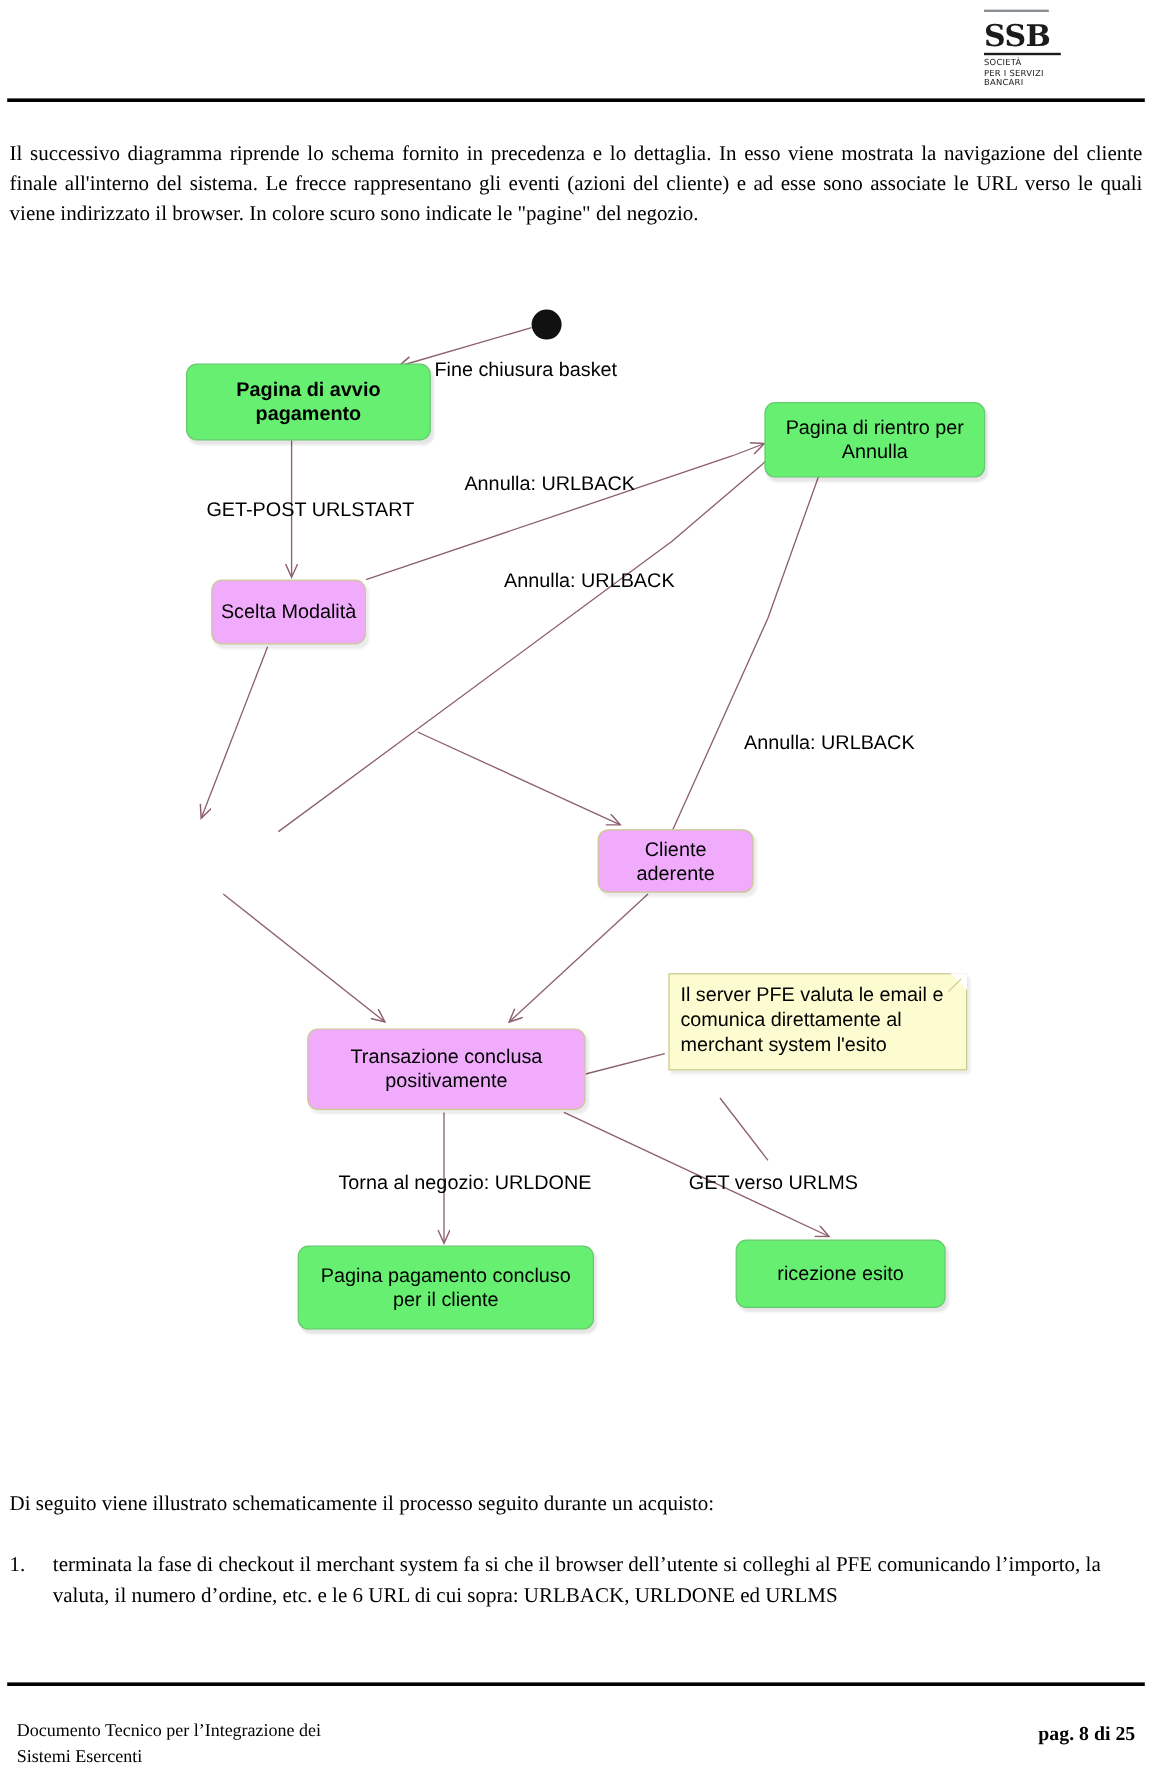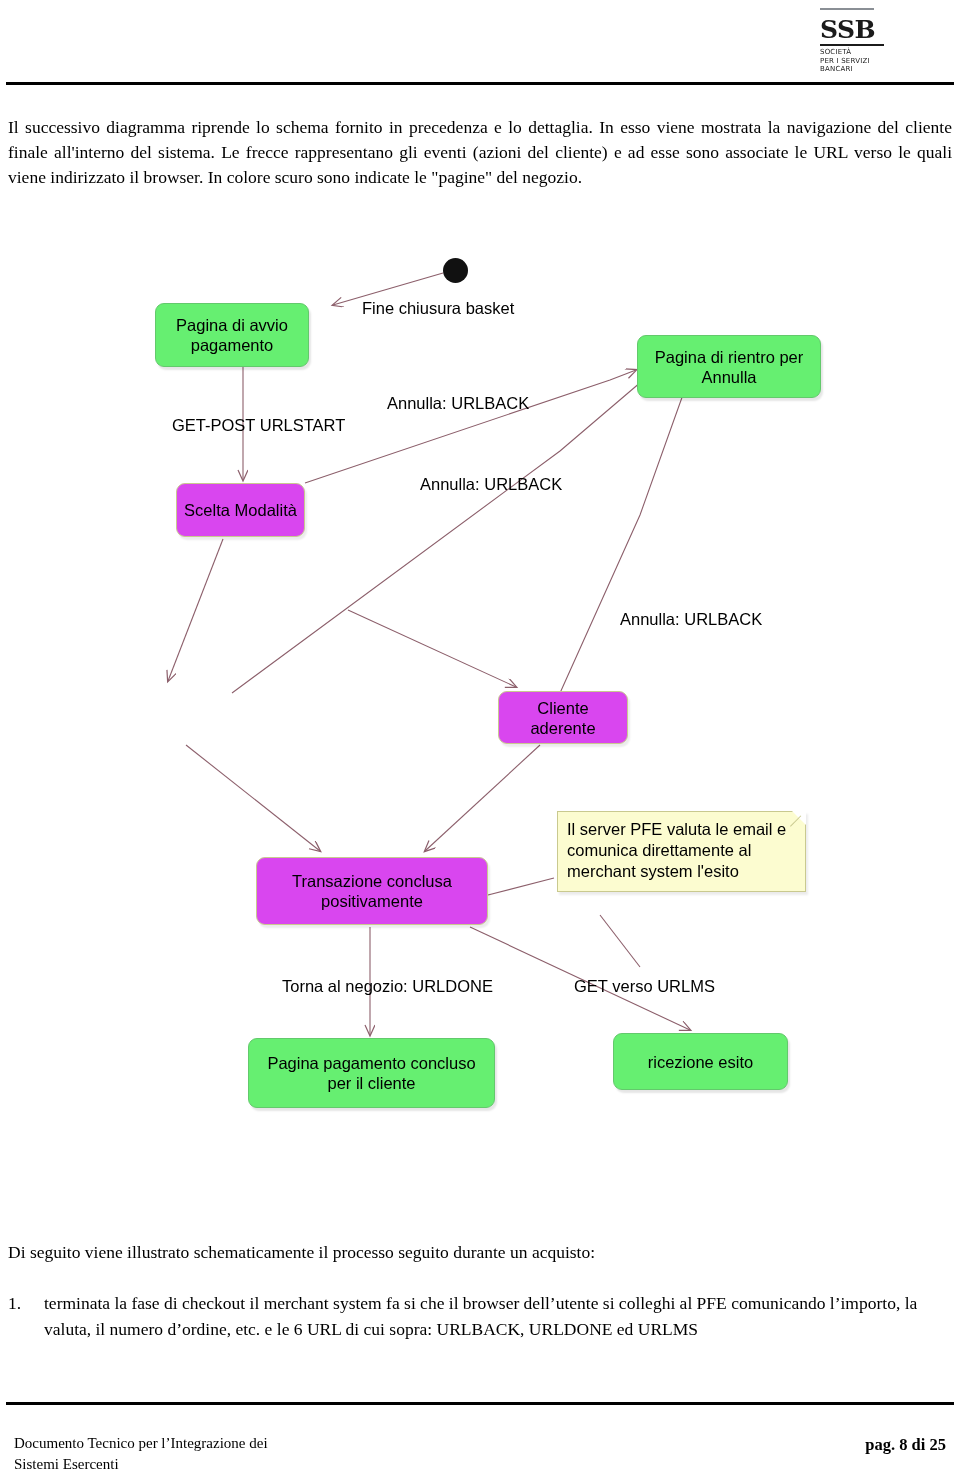--- a/index.html
+++ b/index.html
@@ -218,21 +218,21 @@
     border-radius: 9px;
     border: 1px solid #9a9a9a;
     padding: 2px 6px;
   }
   .node.green {
     background: #66ef71;
     border-color: #63c96c;
     box-shadow: 2px 3px 2px rgba(0,0,0,0.10);
   }
   .node.yellow {
-    background: #d946ef;
+    background: #f0abfc;
     border-color: #c9c98f;
     box-shadow: 2px 3px 2px rgba(0,0,0,0.08);
   }
   .note {
     position: absolute;
     box-sizing: border-box;
     background: #fcfcd0;
     border: 1px solid #c9c98f;
     font-family: "Liberation Sans", sans-serif;
     font-size: 16.5px;
@@ -333,21 +333,21 @@
       <path d="M370,712 L370,820" marker-end="url(#ah)"></path>
 
       <path d="M470,712 L690,815" marker-end="url(#ah)"></path>
 
       <path d="M600,700 L640,752"></path>
     </g>
   </svg>
 
   <div id="start-dot"></div>
 
-  <div class="node green" style="left:155px; top:88px; width:154px; height:64px;">
+  <div class="node green" style="left:155px; top:88px; width:204px; height:64px;font-weight:bold;">
     <span>Pagina di avvio pagamento</span>
   </div>
 
   <div class="node green" style="left:637px; top:120px; width:184px; height:63px;">
     <span>Pagina di rientro per Annulla</span>
   </div>
 
   <div class="node yellow" style="left:176px; top:268px; width:129px; height:54px;">
     <span>Scelta Modalità</span>
   </div>

